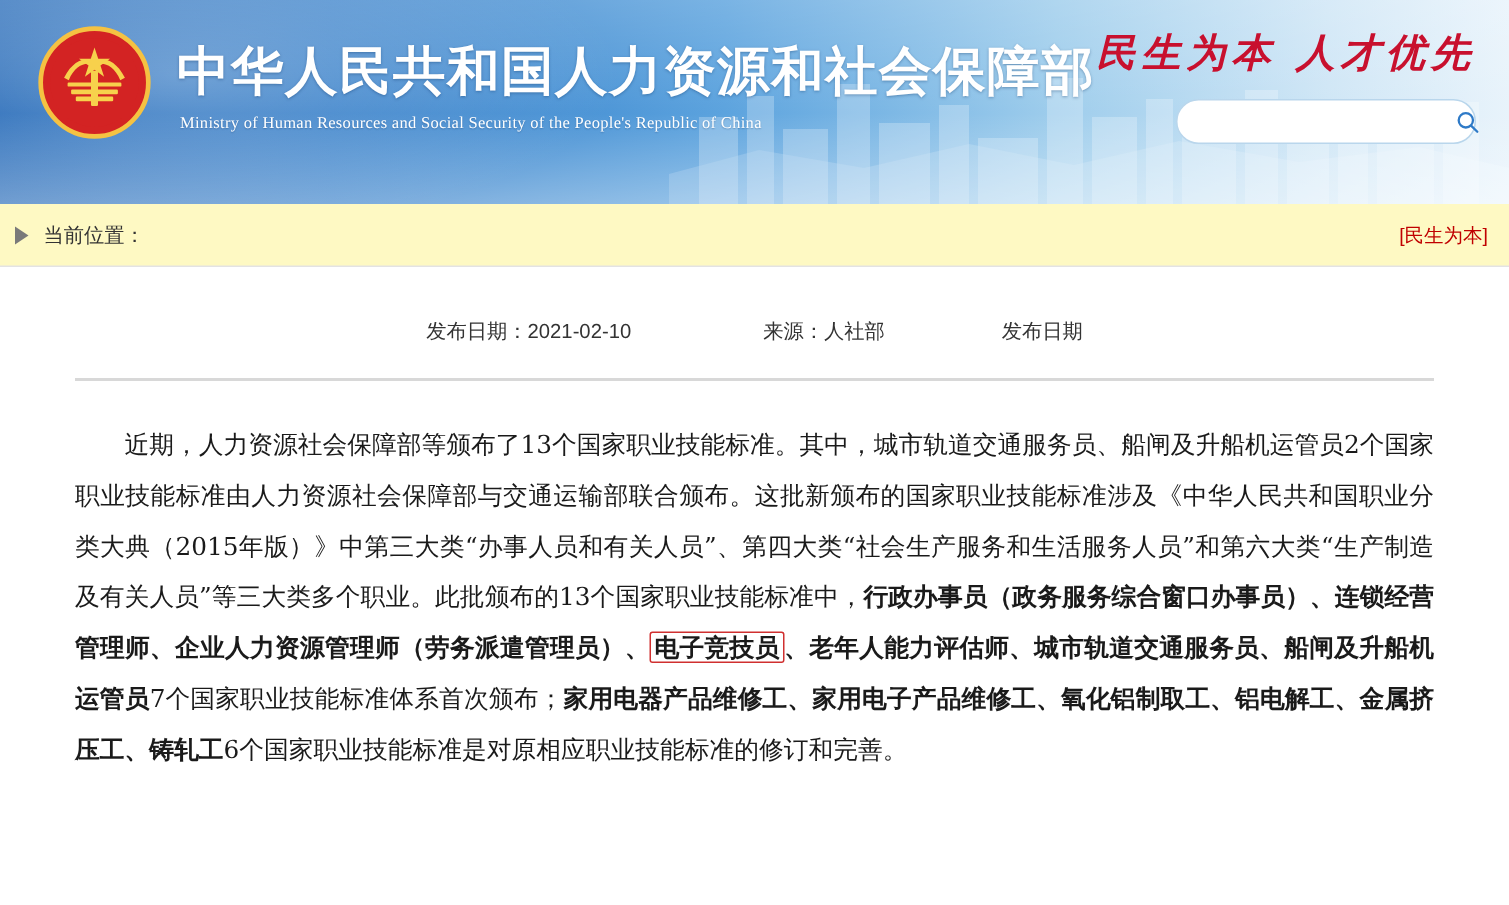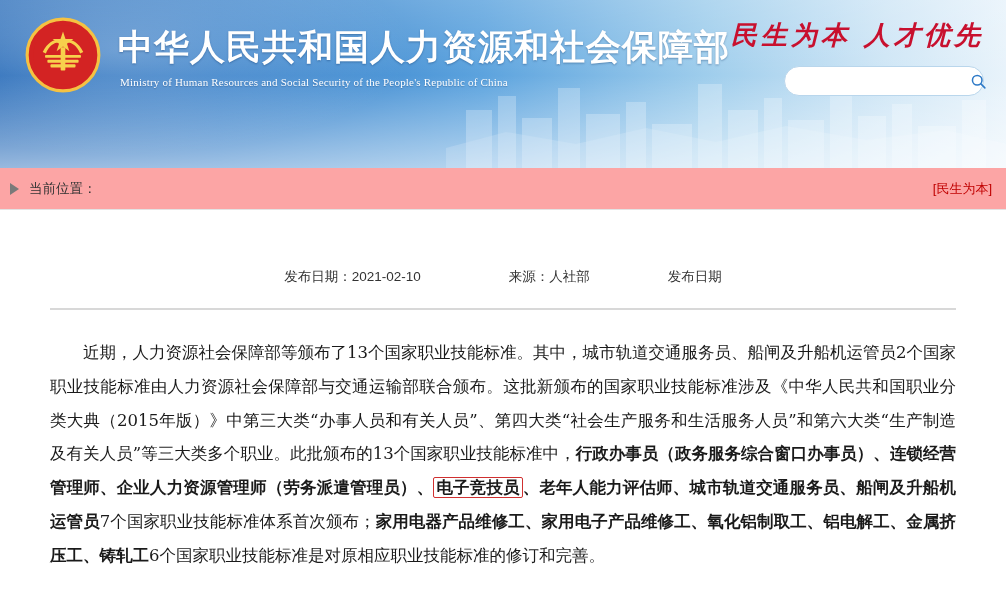--- a/index.html
+++ b/index.html
@@ -8,21 +8,21 @@
     width: 1006px; height: 603px;
     overflow: hidden;
     background: #ffffff;
     font-family: "Liberation Sans", sans-serif;
   }
 
   
   .header {
     position: relative;
     width: 1006px;
-    height: 168px;
+    height: 136px;
     background: linear-gradient(90deg, #1b63b5 0%, #2e7ac7 22%, #5ca3de 48%, #9ecdec 70%, #cfe6f6 88%, #e8f3fb 100%);
     overflow: hidden;
   }
   .header-wash {
     position: absolute; left: 0; top: 0; width: 1006px; height: 168px;
     background:
       radial-gradient(ellipse 420px 150px at 120px 50px, rgba(255,255,255,0.30), rgba(255,255,255,0) 70%),
       linear-gradient(180deg, rgba(255,255,255,0.18) 0%, rgba(255,255,255,0) 45%, rgba(255,255,255,0.55) 100%);
   }
   .skyline {
@@ -88,21 +88,21 @@
     cursor: pointer;
     background: transparent;
     border: none;
   }
 
   
   .breadcrumb-bar {
     position: relative;
     width: 1006px;
     height: 42px;
-    background: #fca5a5;
+    background: #fef9c3;
     border-bottom: 1px solid #e3e3e3;
     display: flex;
     align-items: center;
   }
   .bc-arrow {
     margin-left: 10px;
     width: 0; height: 0;
     border-left: 9px solid #7a7a7a;
     border-top: 6px solid transparent;
     border-bottom: 6px solid transparent;
@@ -141,21 +141,20 @@
   .art-title {
     text-align: center;
     font-family: "DejaVu Serif", "Liberation Serif", serif;
     font-size: 25px;
     font-weight: bold;
     color: #111111;
     letter-spacing: 0.5px;
     line-height: 1.4;
   }
   .art-meta {
-    margin-top: 24px;
     display: flex;
     justify-content: center;
     align-items: center;
     font-size: 13.5px;
     color: #333333;
   }
   .art-meta .m-item { white-space: nowrap; }
   .art-meta .m-gap1 { width: 88px; }
   .art-meta .m-gap2 { width: 78px; }
   .art-meta .m-print { cursor: pointer; }

